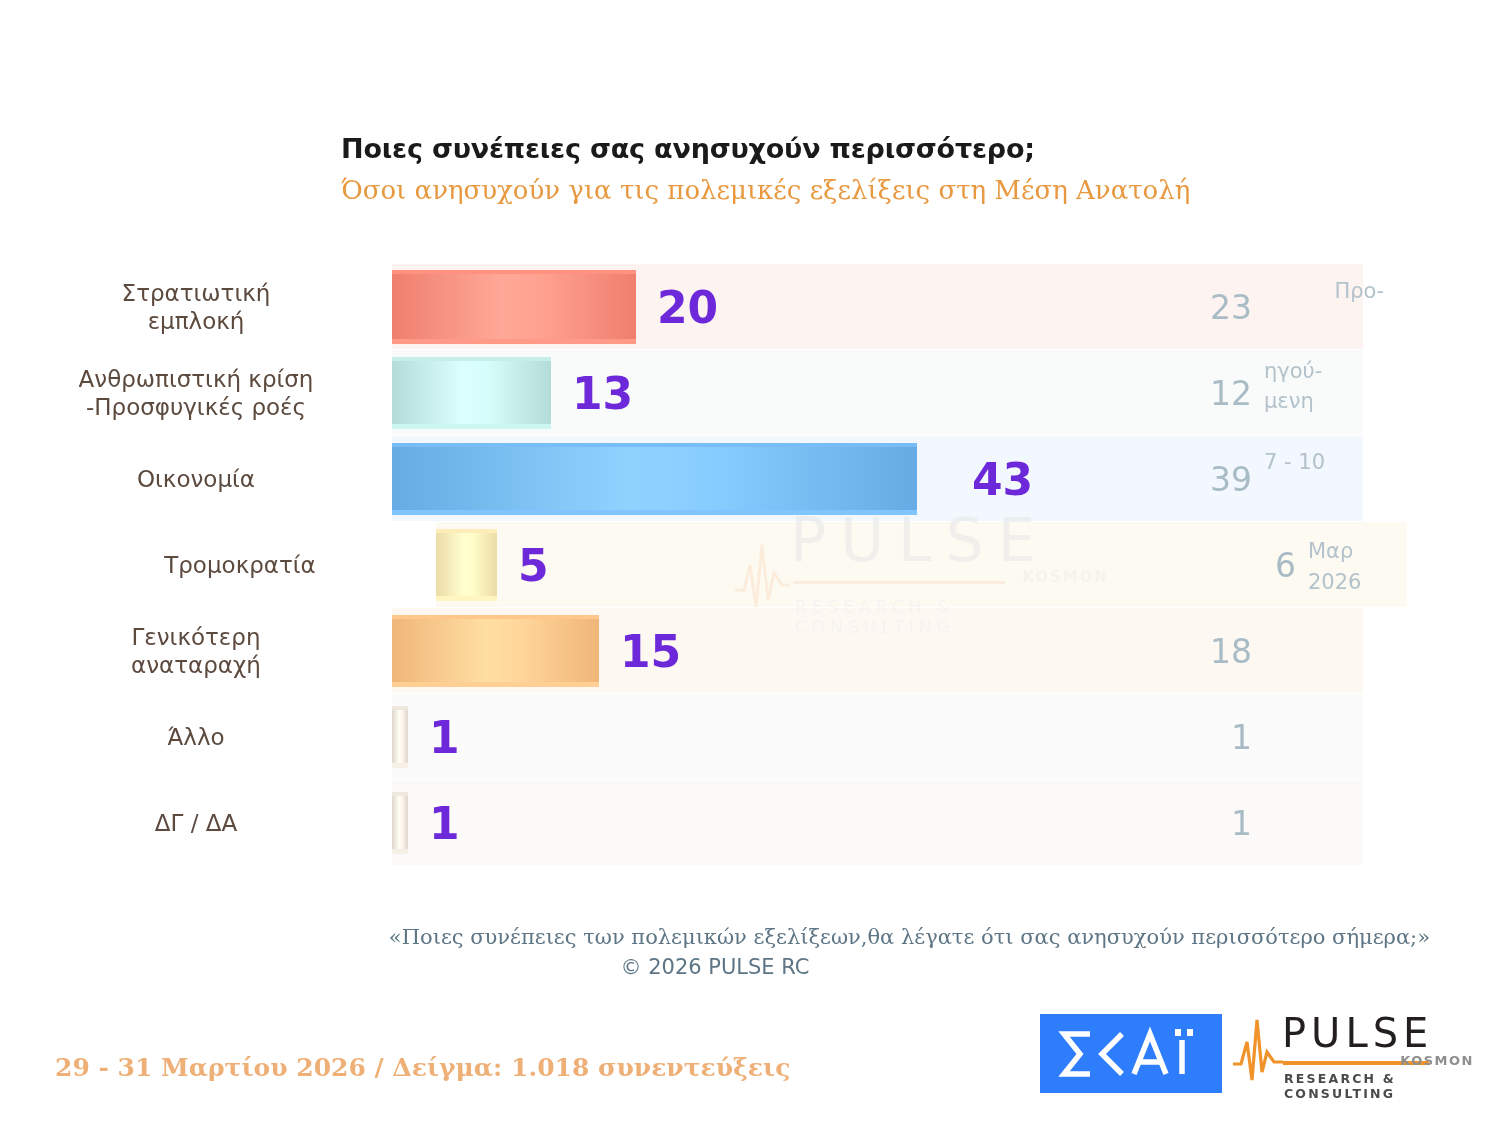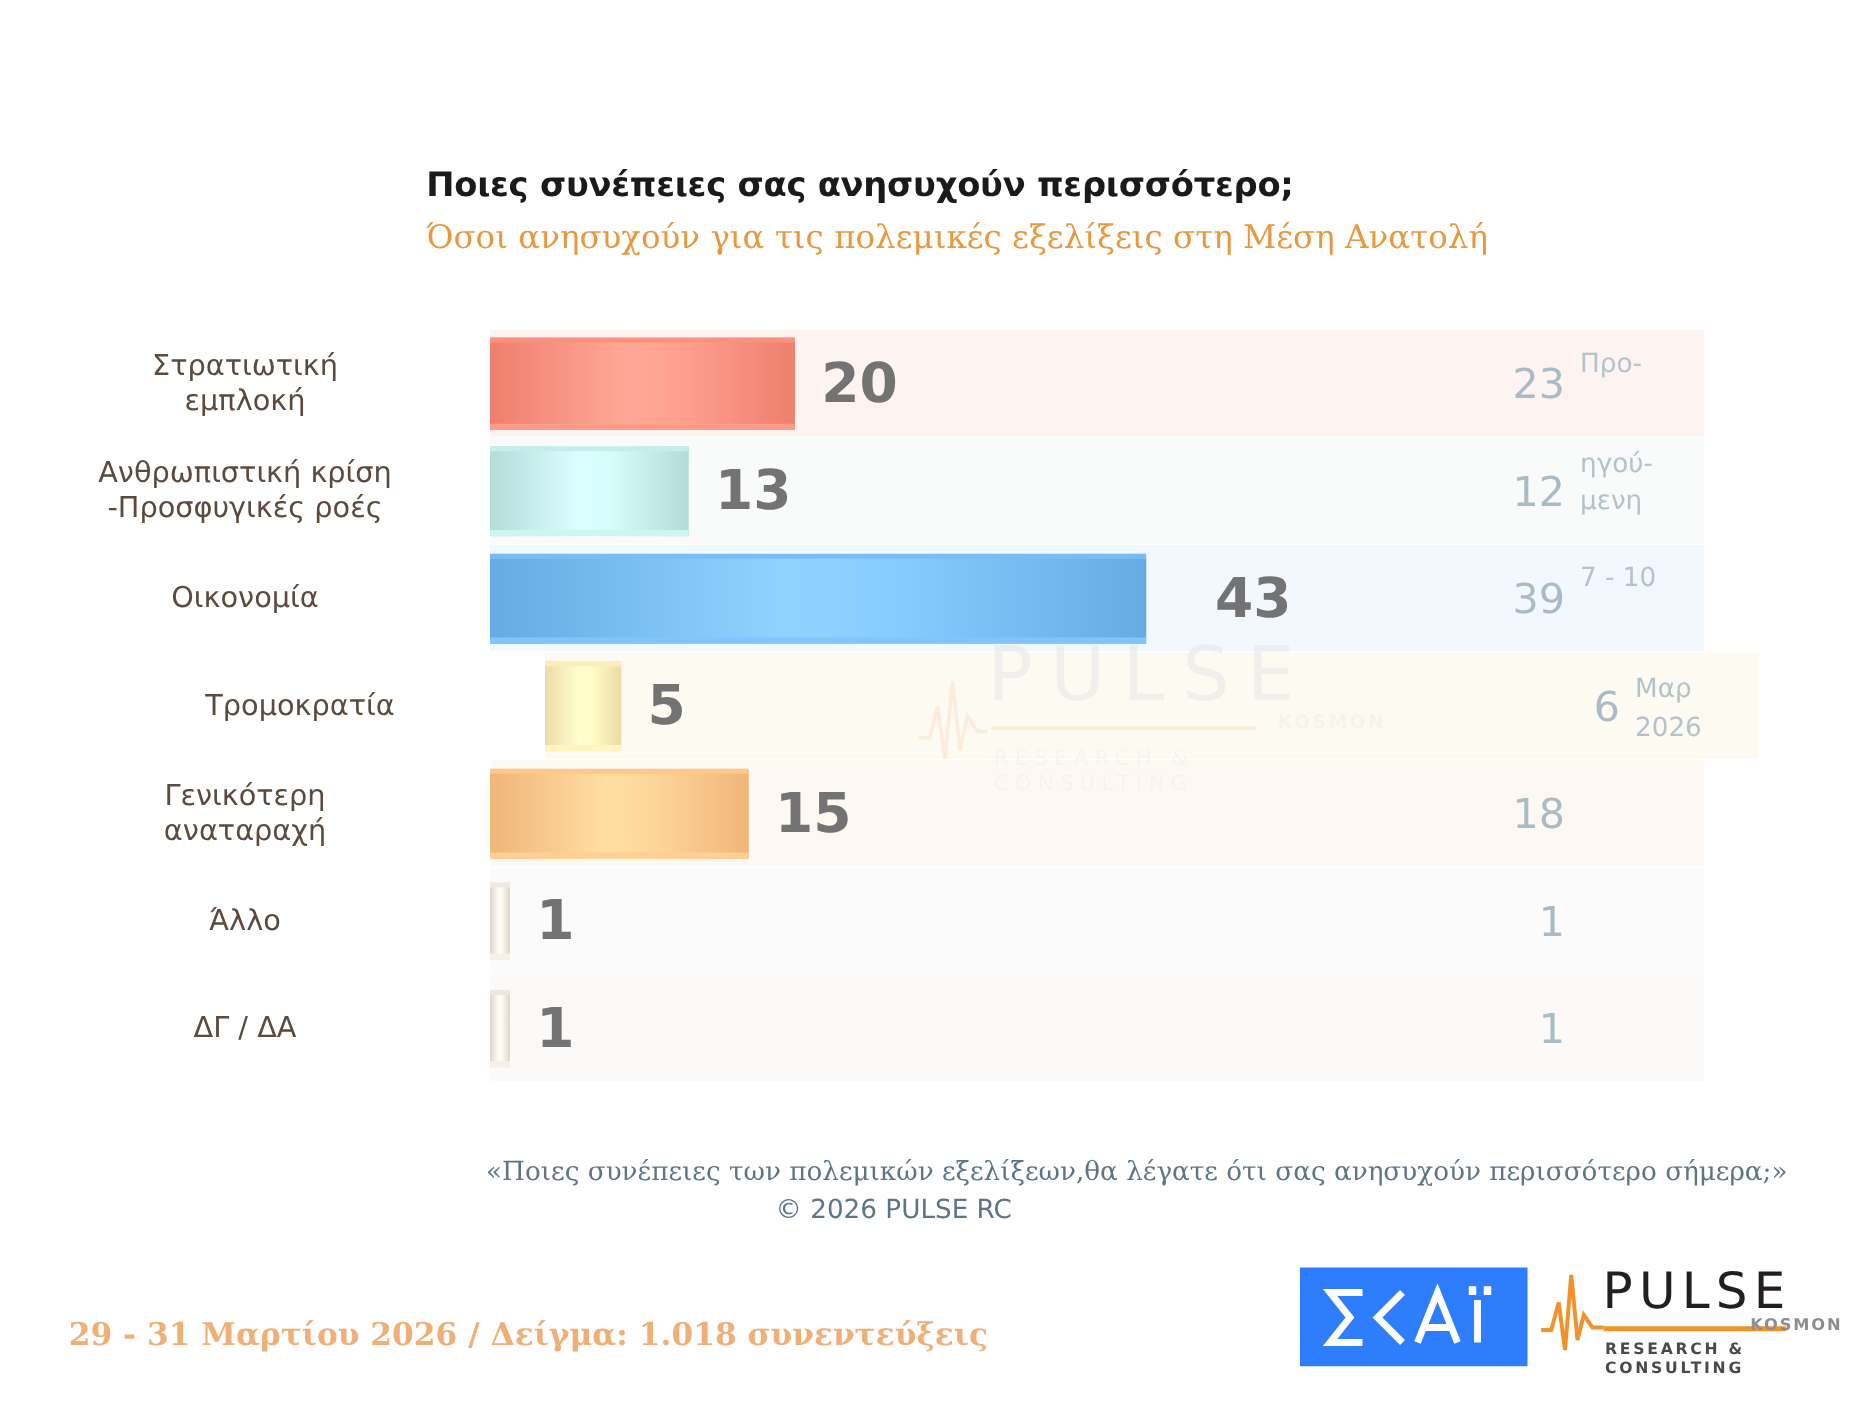--- a/index.html
+++ b/index.html
@@ -77,21 +77,21 @@
     transform: translateY(-50%);
     border-radius: 1px;
   }
   .bar-value {
     position: absolute;
     top: 50%;
     transform: translateY(-50%);
     font-family: "DejaVu Sans", sans-serif;
     font-weight: bold;
     font-size: 44px;
-    color: #737373;
+    color: #6d28d9;
     white-space: nowrap;
   }
   .prev-value {
     position: absolute;
     left: 1160px;
     width: 92px;
     text-align: right;
     top: 50%;
     transform: translateY(-50%);
     font-family: "DejaVu Sans", sans-serif;
@@ -266,21 +266,21 @@
 <div id="plot">
     <div class="row" style="top: 0px; height: 85px;">
       <div class="row-band" style="background: rgb(253, 244, 241);"></div>
       <div class="row-label">
         <div>Στρατιωτική</div>
         <div>εμπλοκή</div>
       </div>
       <div class="bar" style="width: 244px; height: 74px; background: linear-gradient(90deg, rgb(239, 127, 110) 0%, rgb(255, 168, 151) 45%, rgb(255, 160, 143) 62%, rgb(239, 127, 110) 100%); box-shadow: rgb(255, 153, 136) 0px -5px 0px 0px inset, rgb(255, 145, 128) 0px 4px 0px 0px inset;"></div>
       <div class="bar-value" style="left: 657px;">20</div>
       <div class="prev-value">23</div>
-      <div class="side-note" style="top: 32%;">
+      <div class="side-note" style="top: 32%; text-align: right;">
         <div>Προ-</div>
       </div>
     </div>
     <div class="row" style="top: 86px; height: 85px;">
       <div class="row-band" style="background: rgb(248, 251, 250);"></div>
       <div class="row-label">
         <div>Ανθρωπιστική κρίση</div>
         <div>-Προσφυγικές ροές</div>
       </div>
       <div class="bar" style="width: 159px; height: 72px; background: linear-gradient(90deg, rgb(179, 220, 217) 0%, rgb(220, 255, 255) 45%, rgb(212, 253, 250) 62%, rgb(179, 220, 217) 100%); box-shadow: rgb(205, 246, 243) 0px -5px 0px 0px inset, rgb(197, 238, 235) 0px 4px 0px 0px inset;"></div>

